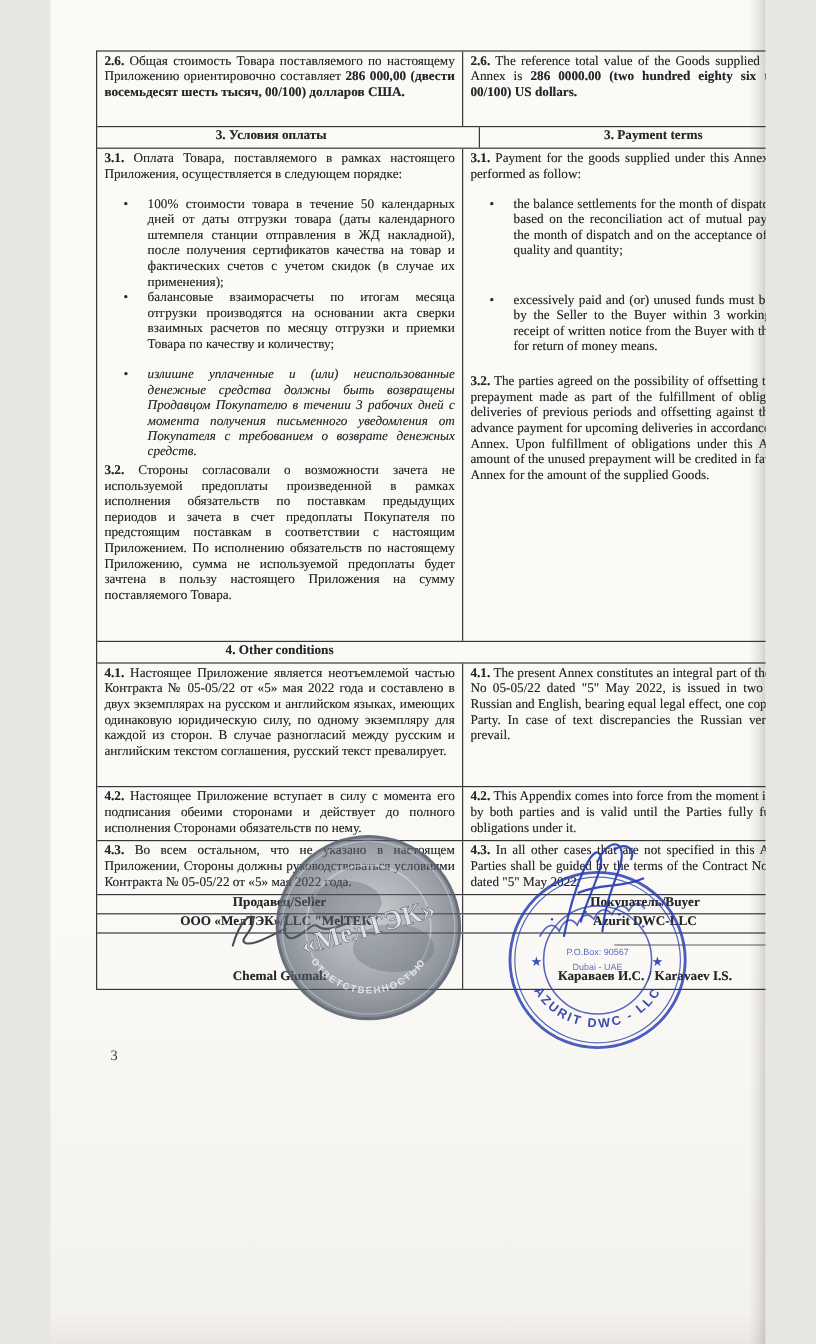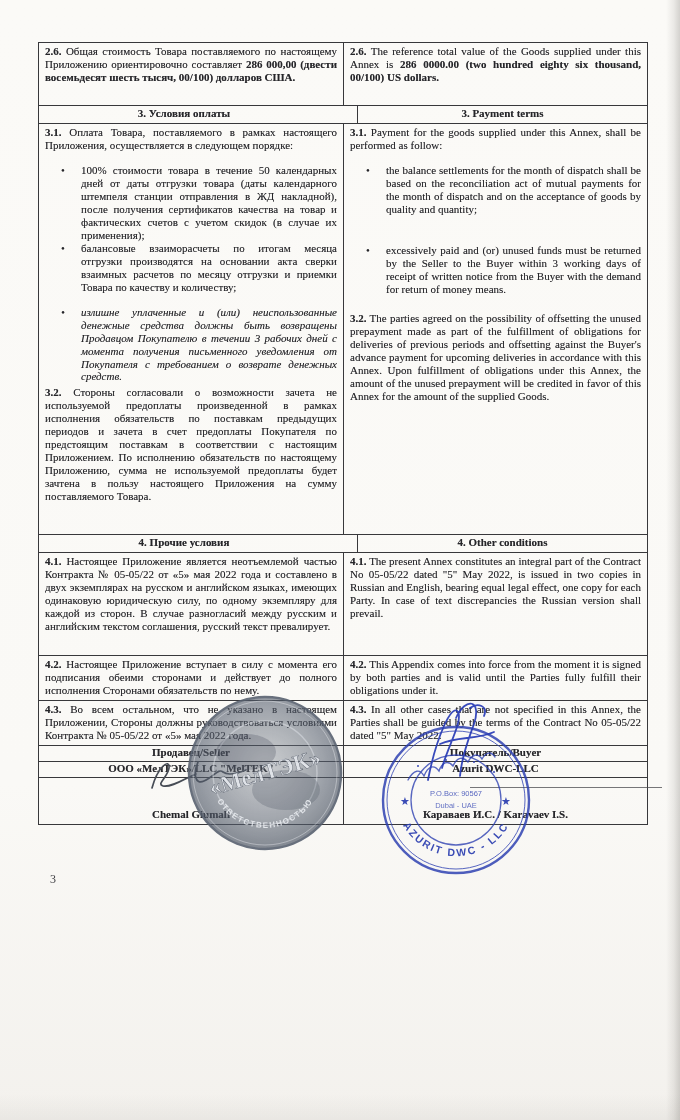--- a/index.html
+++ b/index.html
@@ -1,17 +1,17 @@
 <!DOCTYPE html>
 <html><head>
 <meta charset="utf-8">
 <style>
   html,body{margin:0;padding:0;}
   body{background:#e8e6e2;font-family:"Liberation Serif", serif;}
-  .page{position:relative;width:680px;height:1120px;margin:0 auto;overflow:hidden;
+  .page{position:relative;width:596px;height:1120px;margin:0 auto;overflow:hidden;
         background:linear-gradient(180deg,#fbfaf7 0%,#faf9f6 70%,#f3f1ed 100%);
         color:#26262a;}
   .scan-edge-right{position:absolute;right:0;top:0;width:14px;height:100%;
         background:linear-gradient(90deg,rgba(0,0,0,0) 0%,rgba(90,85,80,0.10) 55%,rgba(70,66,60,0.22) 100%);}
   .scan-edge-bottom{position:absolute;left:0;bottom:0;width:100%;height:26px;
         background:linear-gradient(180deg,rgba(0,0,0,0),rgba(120,115,108,0.08));}
   .doc-table{position:absolute;left:38px;top:42px;width:608px;
         border:1.5px solid #38383b;font-size:11px;line-height:1.18;
         text-shadow:0 0 .4px rgba(20,20,25,.4);}
   .row{display:flex;border-bottom:1px solid #38383b;}
@@ -85,21 +85,20 @@
         <div><span class="num">3.1.</span><span> Payment for the goods supplied under this Annex, shall be performed as follow:</span></div>
         <ul class="terms">
           <li>the balance settlements for the month of dispatch shall be based on the reconciliation act of mutual payments for the month of dispatch and on the acceptance of goods by quality and quantity;</li>
           <li>excessively paid and (or) unused funds must be returned by the Seller to the Buyer within 3 working days of receipt of written notice from the Buyer with the demand for return of money means.</li>
         </ul>
         <div class="p32 en-p"><span class="num">3.2.</span><span> The parties agreed on the possibility of offsetting the unused prepayment made as part of the fulfillment of obligations for deliveries of previous periods and offsetting against the Buyer's advance payment for upcoming deliveries in accordance with this Annex. Upon fulfillment of obligations under this Annex, the amount of the unused prepayment will be credited in favor of this Annex for the amount of the supplied Goods.</span></div>
       </div>
     </div>
 
     <div class="row hdr-row">
-      <div class="cell">4. Прочие условия</div>
       <div class="cell">4. Other conditions</div>
     </div>
 
     <div class="row r41">
       <div class="cell ru"><span class="num">4.1.</span><span> Настоящее Приложение является неотъемлемой частью Контракта № 05-05/22 от «5» мая 2022 года и составлено в двух экземплярах на русском и английском языках, имеющих одинаковую юридическую силу, по одному экземпляру для каждой из сторон. В случае разногласий между русским и английским текстом соглашения, русский текст превалирует.</span></div>
       <div class="cell en"><span class="num">4.1.</span><span> The present Annex constitutes an integral part of the Contract No 05-05/22 dated "5" May 2022, is issued in two copies in Russian and English, bearing equal legal effect, one copy for each Party. In case of text discrepancies the Russian version shall prevail.</span></div>
     </div>
 
     <div class="row r42">
       <div class="cell ru"><span class="num">4.2.</span><span> Настоящее Приложение вступает в силу с момента его подписания обеими сторонами и действует до полного исполнения Сторонами обязательств по нему.</span></div>

